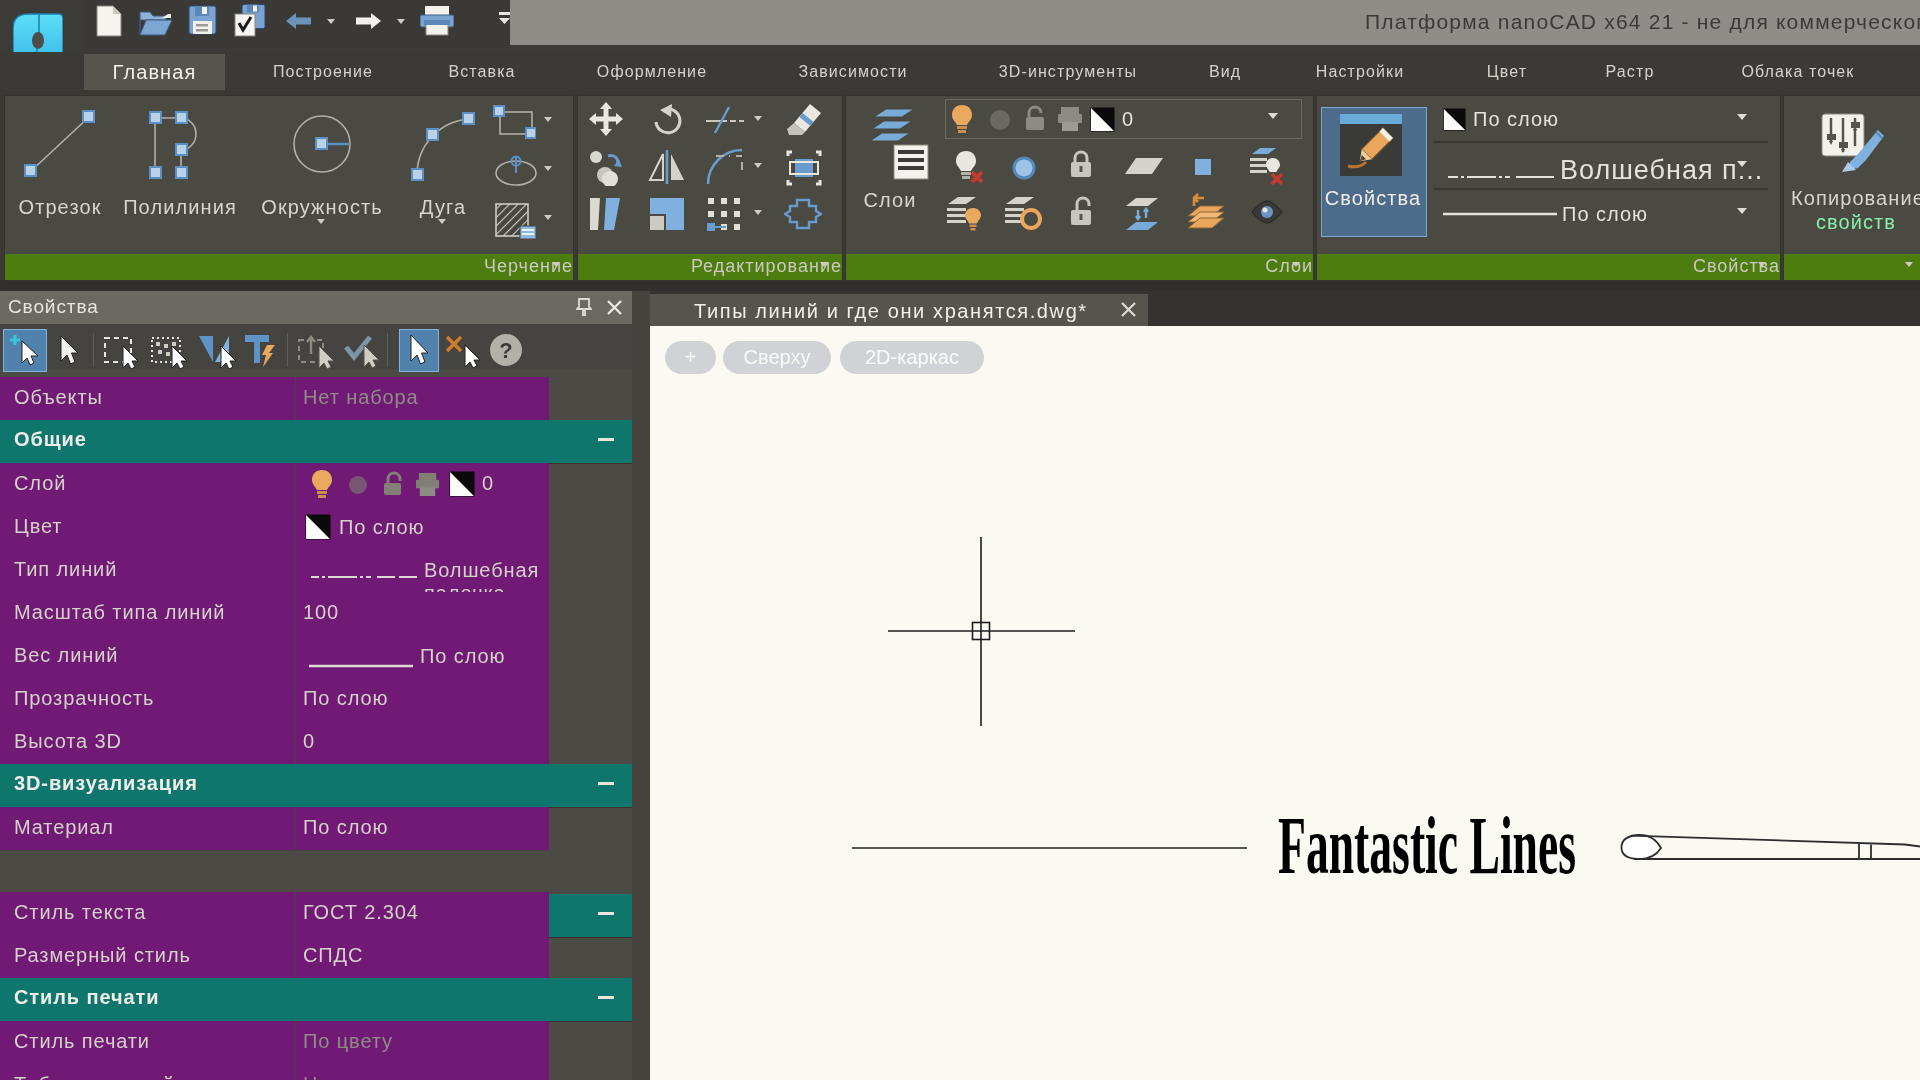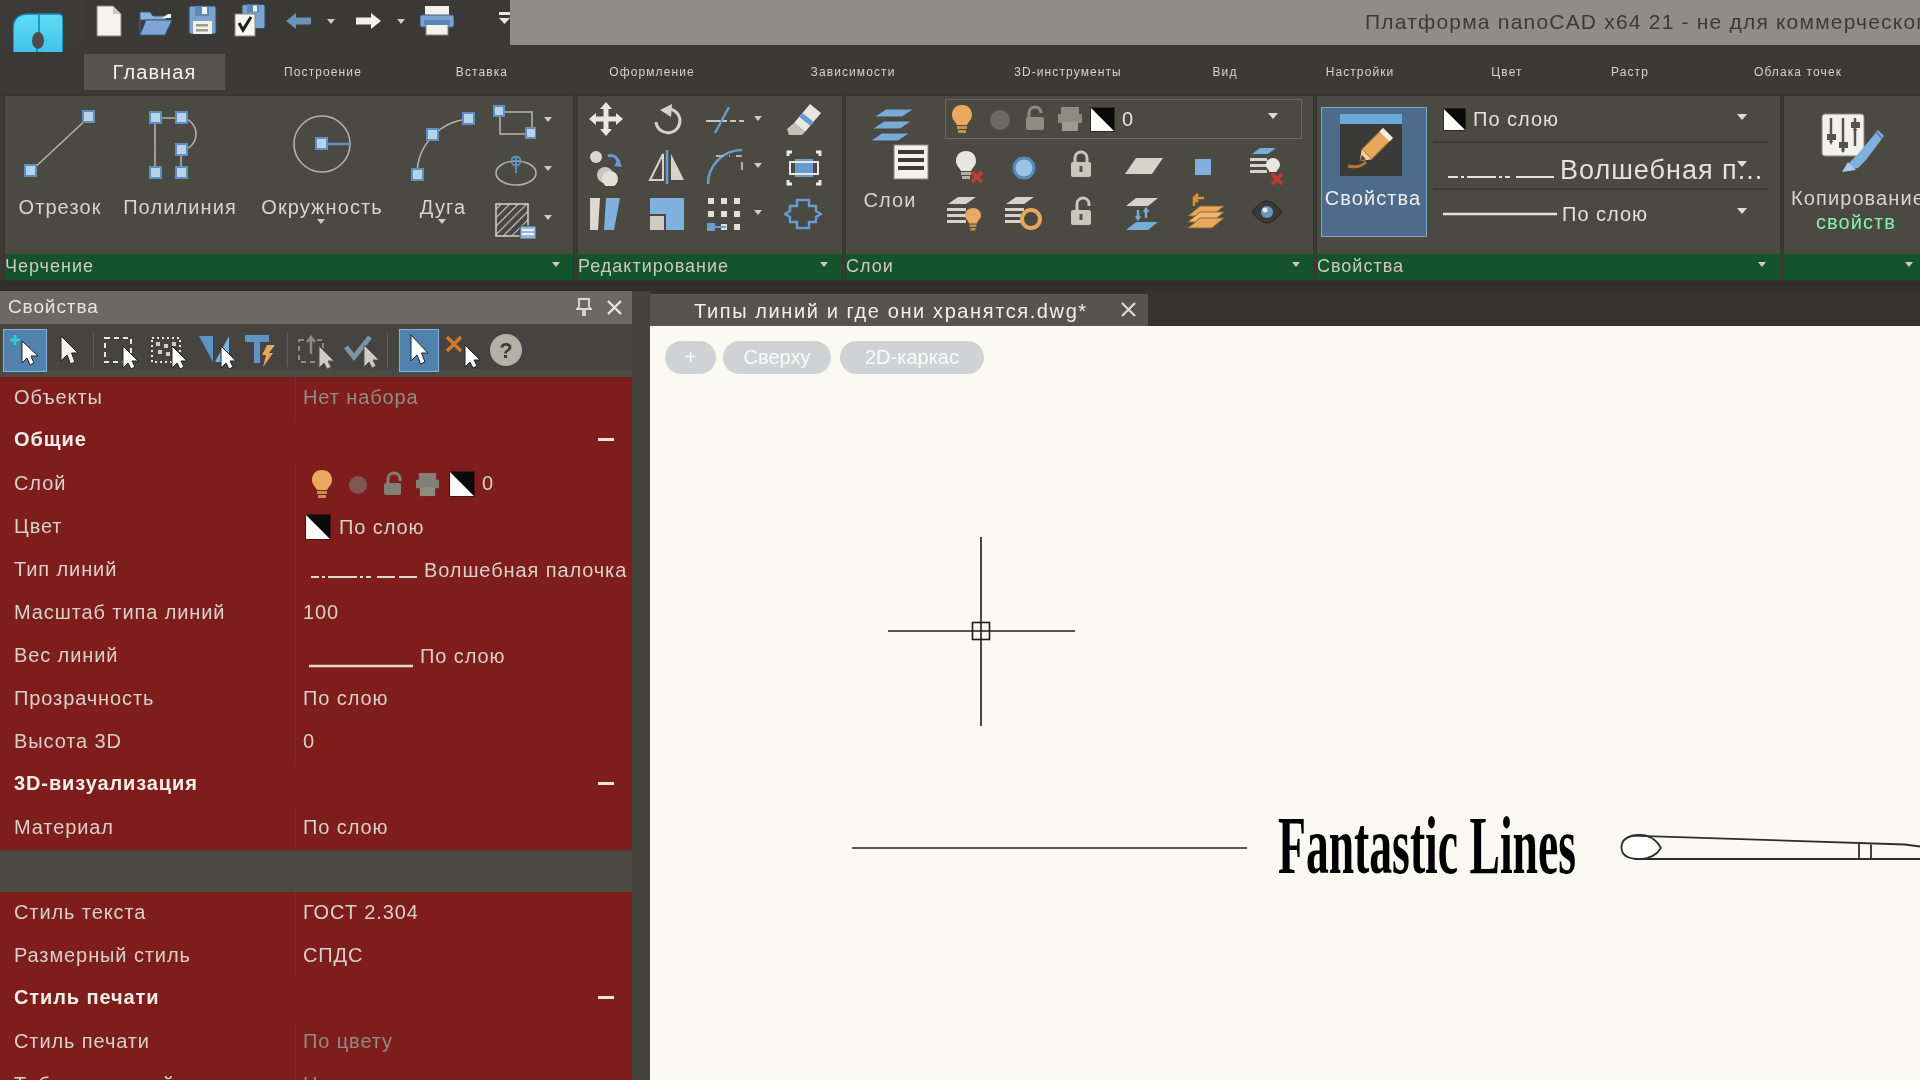--- a/index.html
+++ b/index.html
@@ -5,38 +5,38 @@
 body{width:1920px;height:1080px;overflow:hidden;background:#3b3a37;font-family:"Liberation Sans",sans-serif;position:relative}
 .abs{position:absolute}
 .dd{position:absolute;width:0;height:0;border-left:5px solid transparent;border-right:5px solid transparent;border-top:6px solid #dedbd2}
 .dds{position:absolute;width:0;height:0;border-left:4px solid transparent;border-right:4px solid transparent;border-top:5px solid #cfccc3}
 
 #titlebar{left:0;top:0;width:1920px;height:52px;background:#3c3b38}
 #qatstrip{left:84px;top:0;width:431px;height:46px;background:#3a3936}
 #qedge{left:510px;top:0;width:1410px;height:45px;background:#908d88}
 #apptitle{left:1365px;top:10px;width:600px;color:#3b3a38;font-size:21px;letter-spacing:1.2px;white-space:nowrap}
 #tabrow{left:0;top:52px;width:1920px;height:38px;background:#3b3a37}
-.tab{position:absolute;top:2px;transform:translateX(-50%);color:#d6d3cb;font-size:12px;letter-spacing:1.1px;line-height:36px;white-space:nowrap}
+.tab{position:absolute;top:2px;transform:translateX(-50%);color:#d6d3cb;font-size:16px;letter-spacing:1.1px;line-height:36px;white-space:nowrap}
 #activetab{left:84px;top:54px;width:141px;height:36px;background:#56544c}
 #activetab span{display:block;text-align:center;color:#f3f1ea;font-size:20px;letter-spacing:1.1px;line-height:36px}
 #ribbon{left:0;top:90px;width:1920px;height:190px;background:#3a3933}
 .panel{position:absolute;top:95px;height:184px;background:#4a4942;border:1px solid #35342f}
-.pcap{position:absolute;left:0;bottom:0;width:100%;height:26px;background:#14532d;color:#ccc9c0;font-size:18px;letter-spacing:1px;text-align:left;line-height:25px}
+.pcap{position:absolute;left:0;bottom:0;width:100%;height:26px;background:#4d7c0f;color:#ccc9c0;font-size:18px;letter-spacing:1px;text-align:right;line-height:25px}
 .blabel{position:absolute;color:#d8d5cc;font-size:20px;letter-spacing:1.1px;white-space:nowrap;transform:translateX(-50%)}
 #gapline{left:0;top:280px;width:1920px;height:11px;background:#31302c}
 
 #palette{left:0;top:291px;width:632px;height:789px;background:#4c4a44}
 #paltitle{left:0;top:0;width:632px;height:33px;background:#6b6961}
 #paltitle span{position:absolute;left:8px;top:5px;color:#e8e6df;font-size:19px;letter-spacing:0.9px}
 #paltools{left:0;top:33px;width:632px;height:45px;background:#454440}
-.prow{position:absolute;left:0;width:632px;height:43px;background:#7f1d1d;border-bottom:1px solid #45433d}
+.prow{position:absolute;left:0;width:549px;height:43px;background:#701a75;border-bottom:1px solid #45433d}
 .prow .lab{position:absolute;left:14px;top:9px;color:#d5d2c9;font-size:20px;letter-spacing:0.9px;white-space:nowrap}
 .prow .val{position:absolute;left:303px;top:9px;color:#d5d2c9;font-size:20px;letter-spacing:0.9px;white-space:nowrap}
 .prow .cdiv{position:absolute;left:295px;top:0;width:1px;height:100%;background:#45433d}
-.phead{position:absolute;left:0;width:632px;height:43px;background:#7f1d1d;border-bottom:1px solid #35332e}
+.phead{position:absolute;left:0;width:632px;height:43px;background:#0f766e;border-bottom:1px solid #35332e}
 .phead .lab{position:absolute;left:14px;top:8px;color:#f0eee8;font-size:20px;letter-spacing:0.9px;font-weight:bold;white-space:nowrap}
 .phead .min{position:absolute;left:598px;top:18px;width:16px;height:3px;background:#e8e6df}
 .gray{color:#8f8d85 !important}
 #palstrip{left:632px;top:291px;width:18px;height:789px;background:#45433e}
 
 #docbar{left:650px;top:291px;width:1270px;height:35px;background:#343330}
 #doctab{position:absolute;left:0px;top:3px;width:498px;height:32px;background:#56544c}
 #doctab span{position:absolute;left:44px;top:6px;color:#f2f0e9;font-size:20px;letter-spacing:1.6px;white-space:nowrap}
 #canvas{left:650px;top:326px;width:1270px;height:754px;background:#fafaf2}
 .pill{position:absolute;top:15px;height:33px;background:#d0d2d5;border:none;border-radius:17px;color:#fbfbf9;font-size:20px;text-align:center;line-height:33px}

